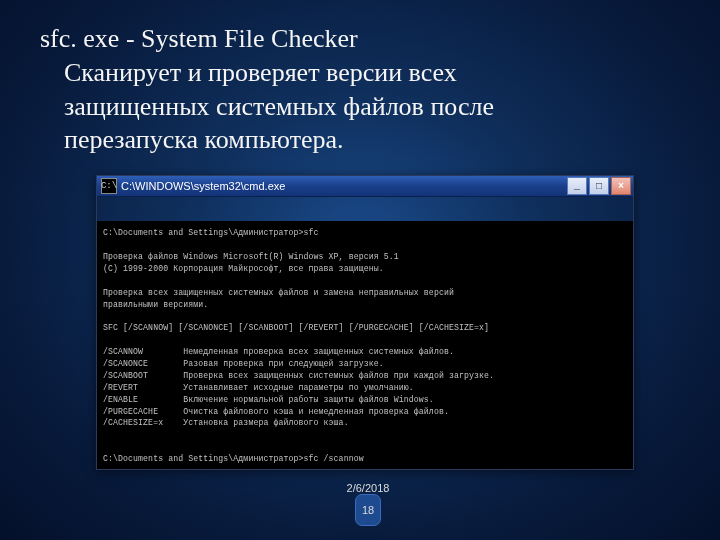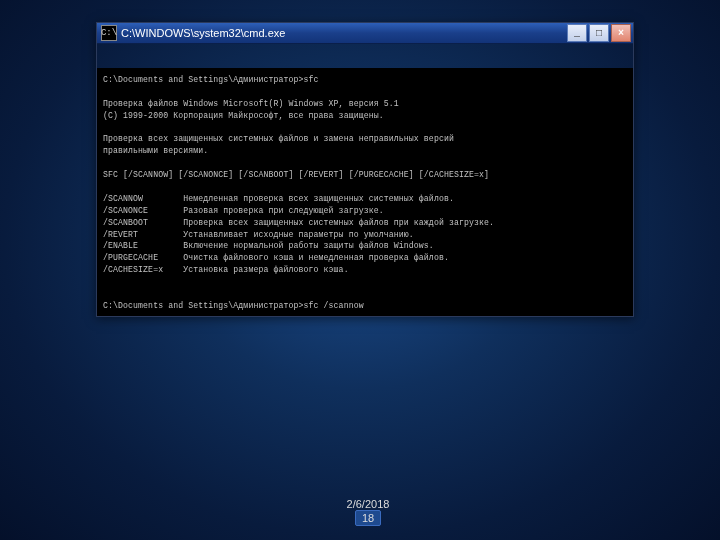--- a/index.html
+++ b/index.html
@@ -63,30 +63,36 @@
   .footer{
     position:absolute;left:0;right:0;bottom:14px;
     display:flex;align-items:center;justify-content:space-between;
     padding:0 22px 0 38px;
     font-family:Arial,sans-serif;font-size:11px;color:#dcdcdc;flex-direction:column;
   }
   .footer .center{position:absolute;left:50%;transform:translateX(-50%)}
   .pagebox{
     background:#1e4a8f;
     border:1px solid #3a6bbf;
-    padding:1px 6px;
-    border-radius:2px;
+    padding:9px 6px;
+    border-radius:7px;
     font-size:11px;
   }
 </style>
 </head>
 <body>
 
 <div class="slide">
 
+  <h1 class="heading">
+    <span class="title">sfc. exe - System File Checker</span>
+    <span class="desc">Сканирует и проверяет версии всех</span>
+    <span class="desc">защищенных системных файлов после</span>
+    <span class="desc">перезапуска компьютера.</span>
+  </h1>
 
   <div class="cmd-win">
     <div class="titlebar">
       <span class="tb-icon">C:\</span>
       <span class="tb-title">C:\WINDOWS\system32\cmd.exe</span>
       <div class="tb-btns">
         <div class="tb-btn">_</div>
         <div class="tb-btn">□</div>
         <div class="tb-btn tb-close">×</div>
       </div>

